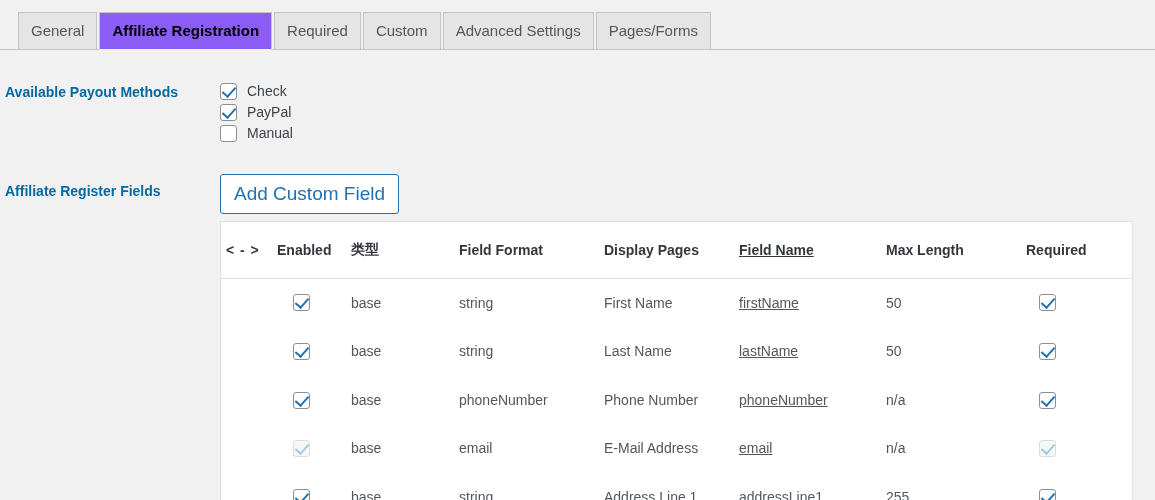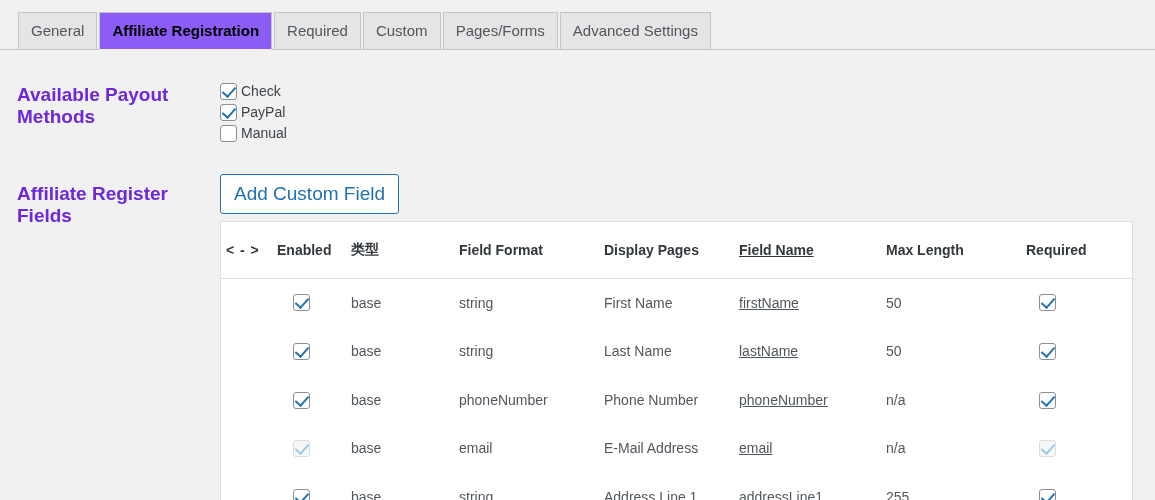--- a/index.html
+++ b/index.html
@@ -42,24 +42,24 @@
     color: #000;
     font-weight: bold;
   }
 
   
   .form-table { width: 100%; }
   .row { display: flex; align-items: flex-start; }
   .row-label {
     width: 220px;
     flex: 0 0 220px;
-    padding-left: 17px;
+    padding-left: 5px;
     font-weight: bold;
-    color: #6d28d9;
-    font-size: 19px;
+    color: #0369a1;
+    font-size: 14px;
   }
   .row-field { flex: 1 1 auto; }
 
   .payout-row { margin-top: 31px; }
   .payout-row .row-label { padding-top: 3px; }
 
   
   .cb {
     display: inline-block;
     position: relative;
@@ -87,21 +87,21 @@
   }
   .cb.disabled.checked::before { border-color: #9ec9e2; }
 
   .cb-line {
     display: flex;
     align-items: center;
     height: 20px;
     margin-bottom: 1px;
   }
   .cb-line .lbl {
-    margin-left: 4px;
+    margin-left: 10px;
     color: #3c434a;
     font-size: 14px;
     line-height: 20px;
     cursor: pointer;
   }
 
   
   .fields-row { margin-top: 30px; }
   .fields-row .row-label { padding-top: 9px; }
   .btn-secondary {
@@ -167,22 +167,22 @@
   .order-ctl { color: #444; letter-spacing: 1px; font-weight: normal; }
 </style>
 </head>
 <body>
 
 <div class="tab-strip" id="tab-strip">
     <a class="tab">General</a>
     <a class="tab active">Affiliate Registration</a>
     <a class="tab">Required</a>
     <a class="tab">Custom</a>
+    <a class="tab">Advanced Settings</a>
     <a class="tab">Pages/Forms</a>
-    <a class="tab">Advanced Settings</a>
   </div>
 
 <div class="form-table">
 
   <div class="row payout-row">
     <div class="row-label">Available Payout Methods</div>
     <div class="row-field">
       <div id="payout-list">
           <div class="cb-line">
             <span class="cb checked"></span>

